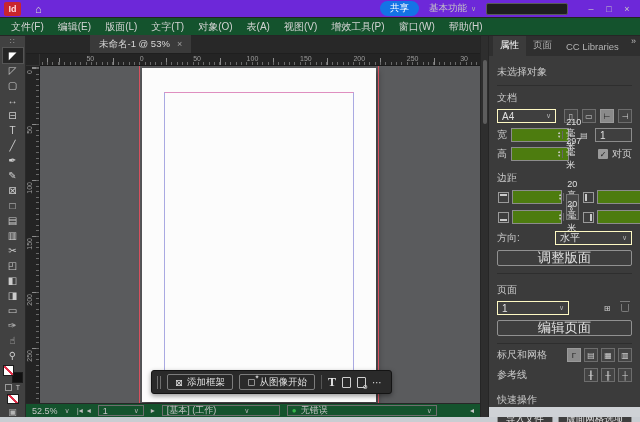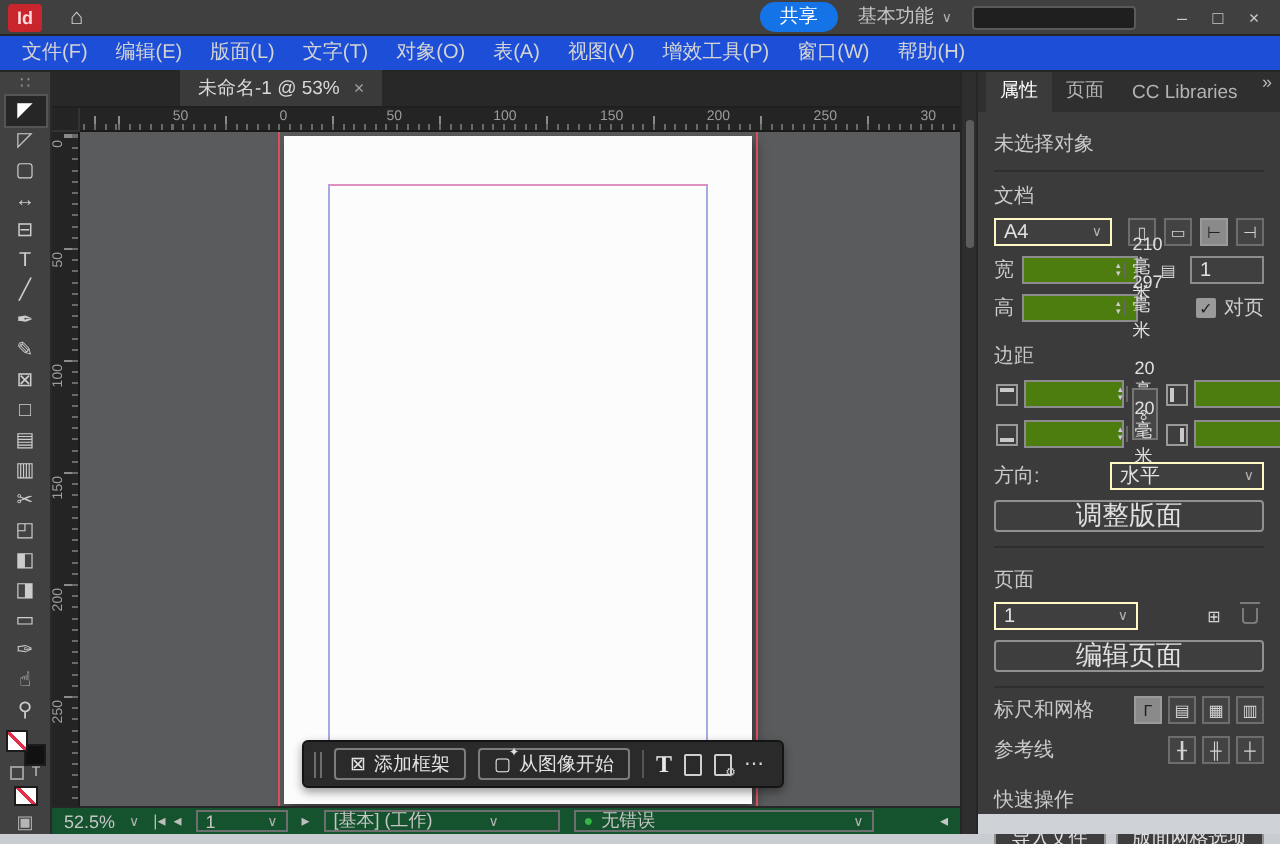--- a/index.html
+++ b/index.html
@@ -2,35 +2,35 @@
 <html><head>
 <meta charset="utf-8">
 <style>
   * { margin:0; padding:0; box-sizing:border-box; }
   html,body { width:640px; height:422px; overflow:hidden; background:#2d2d2d;
     font-family:"Liberation Sans","DejaVu Sans",sans-serif; font-size:10px; color:#cfcfcf;
     -webkit-font-smoothing:antialiased; }
   .window { width:640px; height:422px; display:flex; flex-direction:column; position:relative; }
 
   
-  .titlebar { height:18px; background:#404040; display:flex; align-items:center; gap:8px;
+  .titlebar { height:18px; background:#6d28d9; display:flex; align-items:center; gap:8px;
     padding:0 4px; border-bottom:1px solid #242424; flex:0 0 18px; }
   .logo { width:17px; height:14px; background:#c9252d; color:#ffd9dc; font-weight:bold;
     font-size:9px; display:flex; align-items:center; justify-content:center; border-radius:2px; }
   .home { font-size:11px; color:#d5d5d5; margin-left:6px; }
   .tb-right { margin-left:auto; display:flex; align-items:center; gap:10px; }
   .share-pill { background:#1473e6; color:#fff; border-radius:8px; padding:1px 10px; font-size:9.5px; }
   .workspace { display:flex; align-items:center; gap:4px; color:#c5c5c5; font-size:9.5px; }
   .searchbox { width:82px; height:12px; background:#1f1f1f; border:1px solid #5a5a5a;
     border-radius:2px; color:#ccc; font-size:9px; padding:0 4px; outline:none; }
   .winctl { display:flex; gap:0; margin-left:4px; }
   .winctl span { width:18px; text-align:center; font-size:9px; color:#c8c8c8; line-height:14px; }
 
   
-  .menubar { height:18px; background:#1d4ed8; display:flex; align-items:center; padding:0 4px;
+  .menubar { height:18px; background:#14532d; display:flex; align-items:center; padding:0 4px;
     border-bottom:1px solid #262626; flex:0 0 18px; }
   .menu-item { padding:0 7px; font-size:10px; color:#d4d4d4; line-height:18px; }
 
   
   .main { flex:1 1 auto; display:flex; min-height:0; }
 
   
   .toolcol { width:26px; flex:0 0 26px; background:#414141; border-right:1px solid #292929;
     display:flex; flex-direction:column; align-items:center; }
   .toolcol-head { height:12px; font-size:8px; color:#9a9a9a; line-height:12px; }

